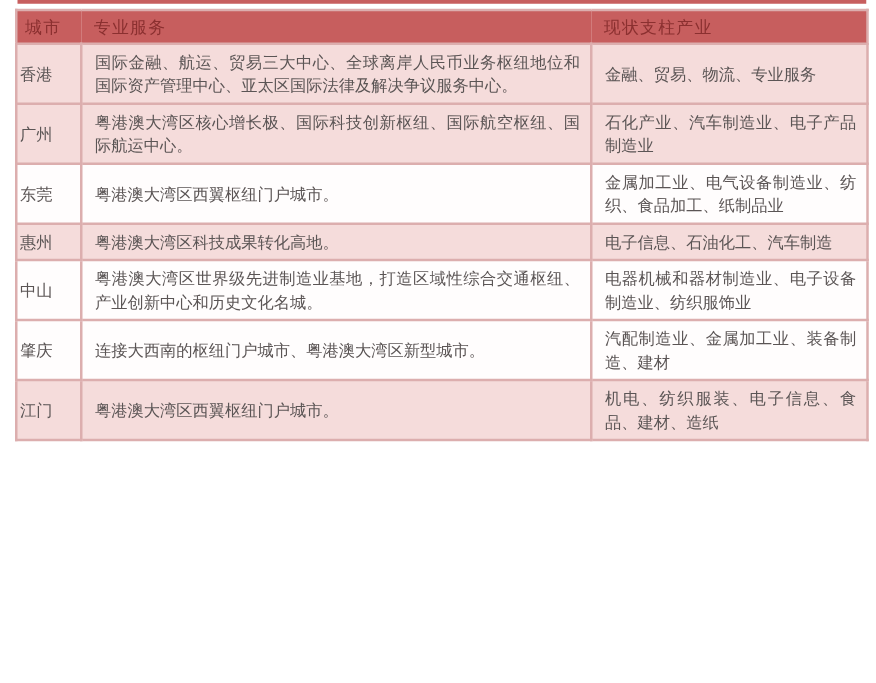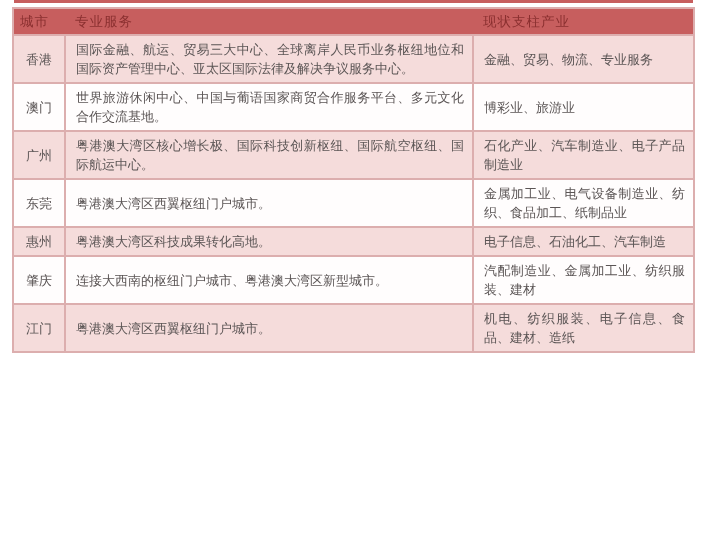--- a/index.html
+++ b/index.html
@@ -52,21 +52,21 @@
     letter-spacing:1px;
   }
   table.gba th.h-city{padding-left:6px;}
   table.gba td{
     border:2px solid var(--border-color);
     padding:4px 8px 4px 10px;
     vertical-align:middle;
     text-align:justify;
   }
   table.gba td.city-cell{
-    text-align:center;
+    text-align:left;
     padding:4px 2px;
   }
   table.gba tr.row-pink td{background:var(--row-pink);}
   table.gba tr.row-white td{background:var(--row-white);}
   
   table.gba{border:2px solid var(--border-color);}
   table.gba thead th{border:none;}
 </style>
 </head>
 <body>
@@ -86,44 +86,44 @@
         <th>专业服务</th>
         <th>现状支柱产业</th>
       </tr>
     </thead>
     <tbody>
         <tr class="row-pink">
           <td class="city-cell">香港</td>
           <td class="position-cell">国际金融、航运、贸易三大中心、全球离岸人民币业务枢纽地位和国际资产管理中心、亚太区国际法律及解决争议服务中心。</td>
           <td class="industries-cell">金融、贸易、物流、专业服务</td>
         </tr>
-        <tr class="row-white">
-          <td class="city-cell">澳门</td>
-          <td class="position-cell">世界旅游休闲中心、中国与葡语国家商贸合作服务平台、多元文化合作交流基地。</td>
-          <td class="industries-cell">博彩业、旅游业</td>
-        </tr>
         <tr class="row-pink">
           <td class="city-cell">广州</td>
           <td class="position-cell">粤港澳大湾区核心增长极、国际科技创新枢纽、国际航空枢纽、国际航运中心。</td>
           <td class="industries-cell">石化产业、汽车制造业、电子产品制造业</td>
         </tr>
         <tr class="row-white">
           <td class="city-cell">东莞</td>
           <td class="position-cell">粤港澳大湾区西翼枢纽门户城市。</td>
           <td class="industries-cell">金属加工业、电气设备制造业、纺织、食品加工、纸制品业</td>
         </tr>
         <tr class="row-pink">
           <td class="city-cell">惠州</td>
           <td class="position-cell">粤港澳大湾区科技成果转化高地。</td>
           <td class="industries-cell">电子信息、石油化工、汽车制造</td>
         </tr>
         <tr class="row-white">
+          <td class="city-cell">中山</td>
+          <td class="position-cell">粤港澳大湾区世界级先进制造业基地，打造区域性综合交通枢纽、产业创新中心和历史文化名城。</td>
+          <td class="industries-cell">电器机械和器材制造业、电子设备制造业、纺织服饰业</td>
+        </tr>
+        <tr class="row-white">
           <td class="city-cell">肇庆</td>
           <td class="position-cell">连接大西南的枢纽门户城市、粤港澳大湾区新型城市。</td>
-          <td class="industries-cell">汽配制造业、金属加工业、纺织服装、建材</td>
+          <td class="industries-cell">汽配制造业、金属加工业、装备制造、建材</td>
         </tr>
         <tr class="row-pink">
           <td class="city-cell">江门</td>
           <td class="position-cell">粤港澳大湾区西翼枢纽门户城市。</td>
           <td class="industries-cell">机电、纺织服装、电子信息、食品、建材、造纸</td>
         </tr>
       </tbody>
   </table>
 </div>
 

